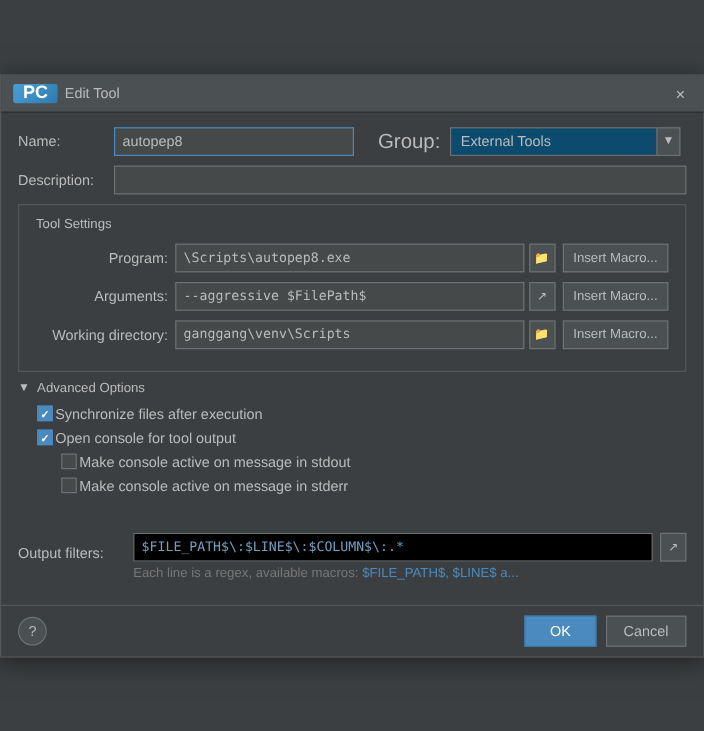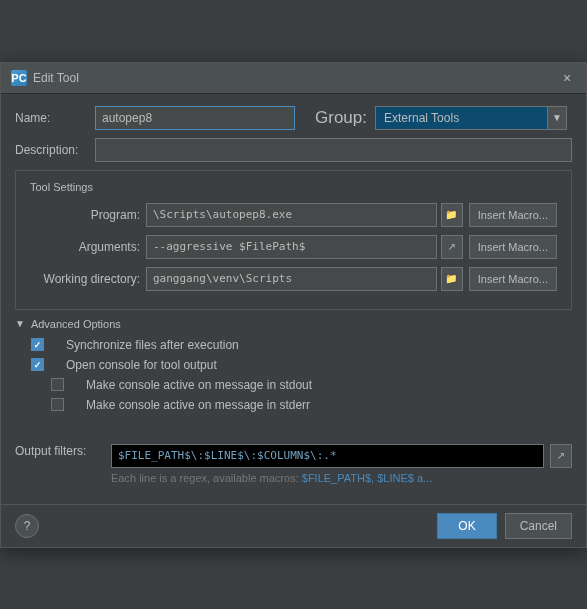--- a/index.html
+++ b/index.html
@@ -25,28 +25,28 @@
       align-items: center;
       justify-content: space-between;
       border-bottom: 1px solid #2b2b2b;
     }
     .title-bar-left {
       display: flex;
       align-items: center;
       gap: 6px;
     }
     .title-icon {
-      width: 16px;
+      width: 37px;
       height: 16px;
       background: linear-gradient(135deg, #4a9fd4, #2d7ab0);
       border-radius: 2px;
       display: flex;
       align-items: center;
       justify-content: center;
-      font-size: 11px;
+      font-size: 15px;
       color: white;
       font-weight: bold;
     }
     .title-text {
       color: #bbbbbb;
       font-size: 12px;
     }
     .close-btn {
       width: 18px;
       height: 18px;
@@ -201,21 +201,21 @@
       color: #bbbbbb;
       font-size: 10px;
     }
     .advanced-title {
       color: #bbbbbb;
       font-size: 11px;
     }
     .checkbox-row {
       display: flex;
       align-items: center;
-      gap: 22px;
+      gap: 2px;
       margin-bottom: 6px;
       margin-left: 16px;
     }
     .checkbox-row.indented {
       margin-left: 36px;
     }
     .checkbox {
       width: 13px;
       height: 13px;
       background: #45494a;
@@ -235,21 +235,21 @@
       color: white;
       font-size: 9px;
       font-weight: bold;
     }
     .checkbox-label {
       color: #bbbbbb;
       font-size: 12px;
     }
     .output-filters-row {
       display: flex;
-      align-items: flex-start;
+      align-items: flex-end;
       gap: 6px;
       margin-bottom: 4px;
       margin-top: 32px;
     }
     .output-filters-label {
       color: #bbbbbb;
       font-size: 12px;
       min-width: 90px;
     }
     .output-filter-input {

